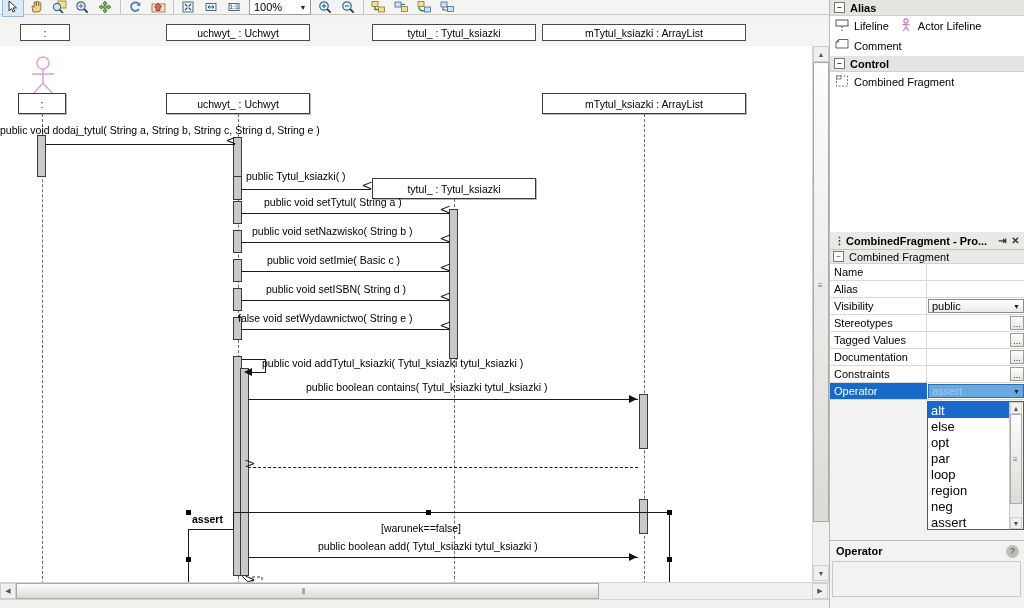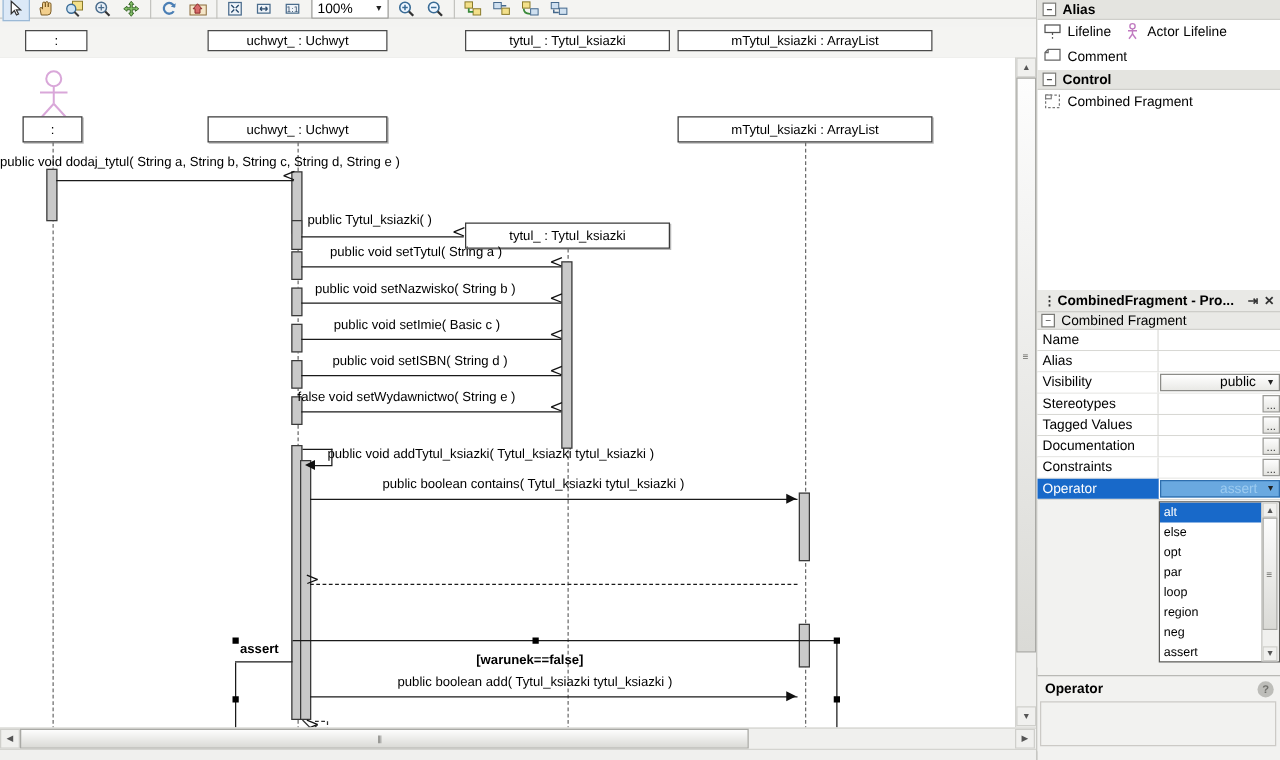--- a/index.html
+++ b/index.html
@@ -53,21 +53,21 @@
   .arrowh.openL{border:none;width:8px;height:8px;}
   .arrowh.openL:before,.arrowh.openL:after{content:"";position:absolute;right:0;width:9px;height:0;
     border-top:1px solid #111;transform-origin:100% 0;}
   .arrowh.openL:before{top:0;transform:rotate(-22deg);}
   .arrowh.openL:after{top:0;transform:rotate(22deg);}
   .msglabel{position:absolute;font-size:10.5px;color:#000;white-space:nowrap;}
 
   .frag{position:absolute;border:1px solid #1a1a1a;background:transparent;box-sizing:border-box;}
   .fraghdr{position:absolute;border-right:1px solid #1a1a1a;border-bottom:1px solid #1a1a1a;
     background:#fff;font-weight:bold;font-size:10.5px;padding:1px 5px 2px 4px;box-sizing:border-box;}
-  .guard{position:absolute;font-weight:bold;font-size:10.5px;white-space:nowrap;}
+  .guard{position:absolute;font-weight:normal;font-size:10.5px;white-space:nowrap;}
   .handle{position:absolute;width:5px;height:5px;background:#000;}
 
   .actor{position:absolute;}
 
   
   .vscroll{position:absolute;left:812px;top:46px;width:17px;height:536px;background:#f0f0ee;border-left:1px solid #d4d4d0;}
   .hscroll{position:absolute;left:0;top:582px;width:829px;height:17px;background:#f0f0ee;border-top:1px solid #d4d4d0;}
   .sbtn{position:absolute;background:#f0f0ee;border:1px solid #cfcfcb;box-sizing:border-box;
     display:flex;align-items:center;justify-content:center;font-size:7px;color:#555;}
   .thumb{position:absolute;background:linear-gradient(#fdfdfd,#dadad6);border:1px solid #a9a9a5;box-sizing:border-box;}
@@ -93,32 +93,32 @@
   .titleicon{width:13px;text-align:center;font-size:10px;color:#333;}
   .grouprow{height:14px;background:#e9e9e6;border-bottom:1px solid #d2d2ce;
     display:flex;align-items:center;padding-left:3px;box-sizing:border-box;font-size:11px;}
   .prop{display:flex;height:17px;border-bottom:1px solid #d8d8d4;box-sizing:border-box;background:#fff;}
   .prop .k{width:97px;padding-left:4px;display:flex;align-items:center;
     background:#fff;border-right:1px solid #d8d8d4;box-sizing:border-box;font-size:11px;}
   .prop .v{flex:1;display:flex;align-items:center;padding-left:3px;font-size:11px;position:relative;background:#fff;}
   .prop.sel .k{background:#1869c9;color:#fff;border-right:1px solid #1869c9;}
   .combobox{position:absolute;left:1px;top:1px;right:1px;height:14px;border:1px solid #8c8c88;
     background:linear-gradient(#fff,#e9e9e6);display:flex;align-items:center;box-sizing:border-box;}
-  .combobox .cv{flex:1;padding-left:3px;font-size:11px;margin-left:44px;}
+  .combobox .cv{flex:1;padding-left:3px;font-size:11px;}
   .combobox .carrow{width:13px;text-align:center;font-size:7px;color:#222;}
   .combobox.active{background:#6aa9e0;border-color:#2f6fae;}
   .combobox.active .cv{color:#9ccbf0;}
   .ellipsisbtn{position:absolute;right:1px;top:1px;width:14px;height:14px;border:1px solid #9a9a96;
     background:linear-gradient(#fdfdfd,#e4e4e0);display:flex;align-items:flex-end;
     justify-content:center;font-size:9px;line-height:9px;color:#333;box-sizing:border-box;}
 
   .dropdown{position:absolute;left:97px;top:169px;width:97px;height:129px;
     background:#fff;border:1px solid #5a5a56;box-sizing:border-box;z-index:30;}
   .ddlist{position:absolute;left:0;top:0;right:13px;bottom:0;overflow:hidden;}
-  .dditem{height:16px;display:flex;align-items:center;padding-left:3px;font-size:10px;box-sizing:border-box;}
+  .dditem{height:16px;display:flex;align-items:center;padding-left:3px;font-size:13px;box-sizing:border-box;}
   .dditem.sel{background:#1869c9;color:#fff;}
   .ddscroll{position:absolute;right:0;top:0;width:13px;bottom:0;background:#f0f0ee;border-left:1px solid #c8c8c4;}
 
   .opstatus{position:absolute;left:0;top:540px;width:195px;height:60px;background:#f2f2f0;
     border-top:1px solid #b9b9b5;}
   .opstatus .hdr{display:flex;align-items:center;height:20px;padding:0 6px;box-sizing:border-box;}
   .opstatus .hdr .t{flex:1;font-weight:bold;font-size:11px;}
   .qbtn{width:13px;height:13px;border-radius:50%;background:#bdbdb9;color:#6f6f6b;
     font-size:9px;display:flex;align-items:center;justify-content:center;font-weight:bold;}
   .emptybox{position:absolute;left:2px;top:20px;width:189px;height:36px;background:#f2f2f0;border:1px solid #cccac6;box-sizing:border-box;}

